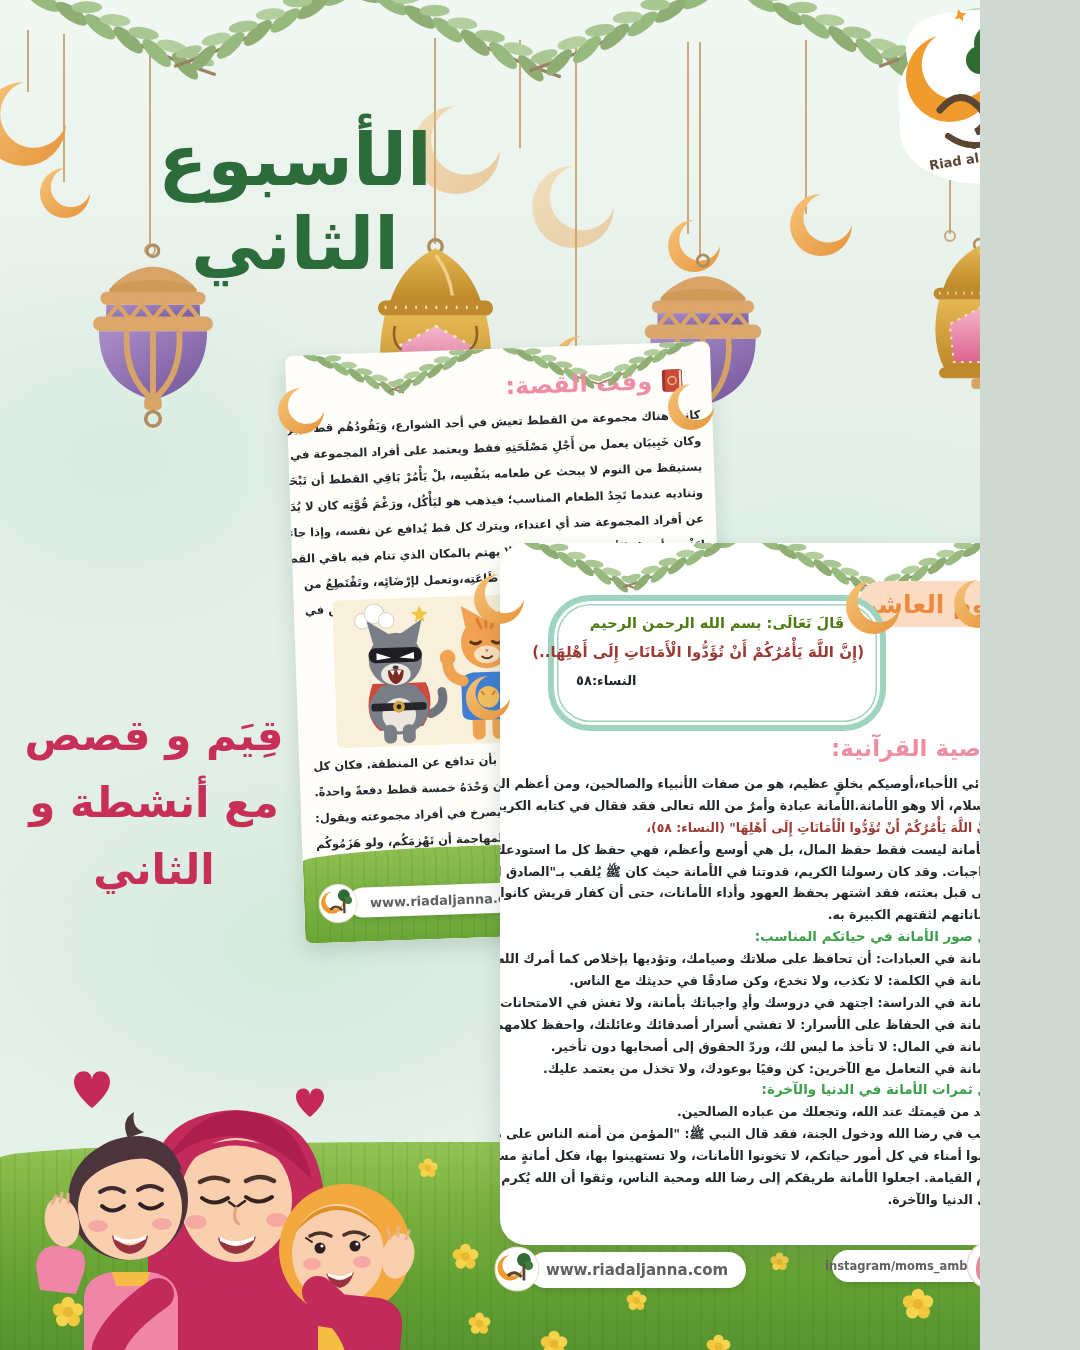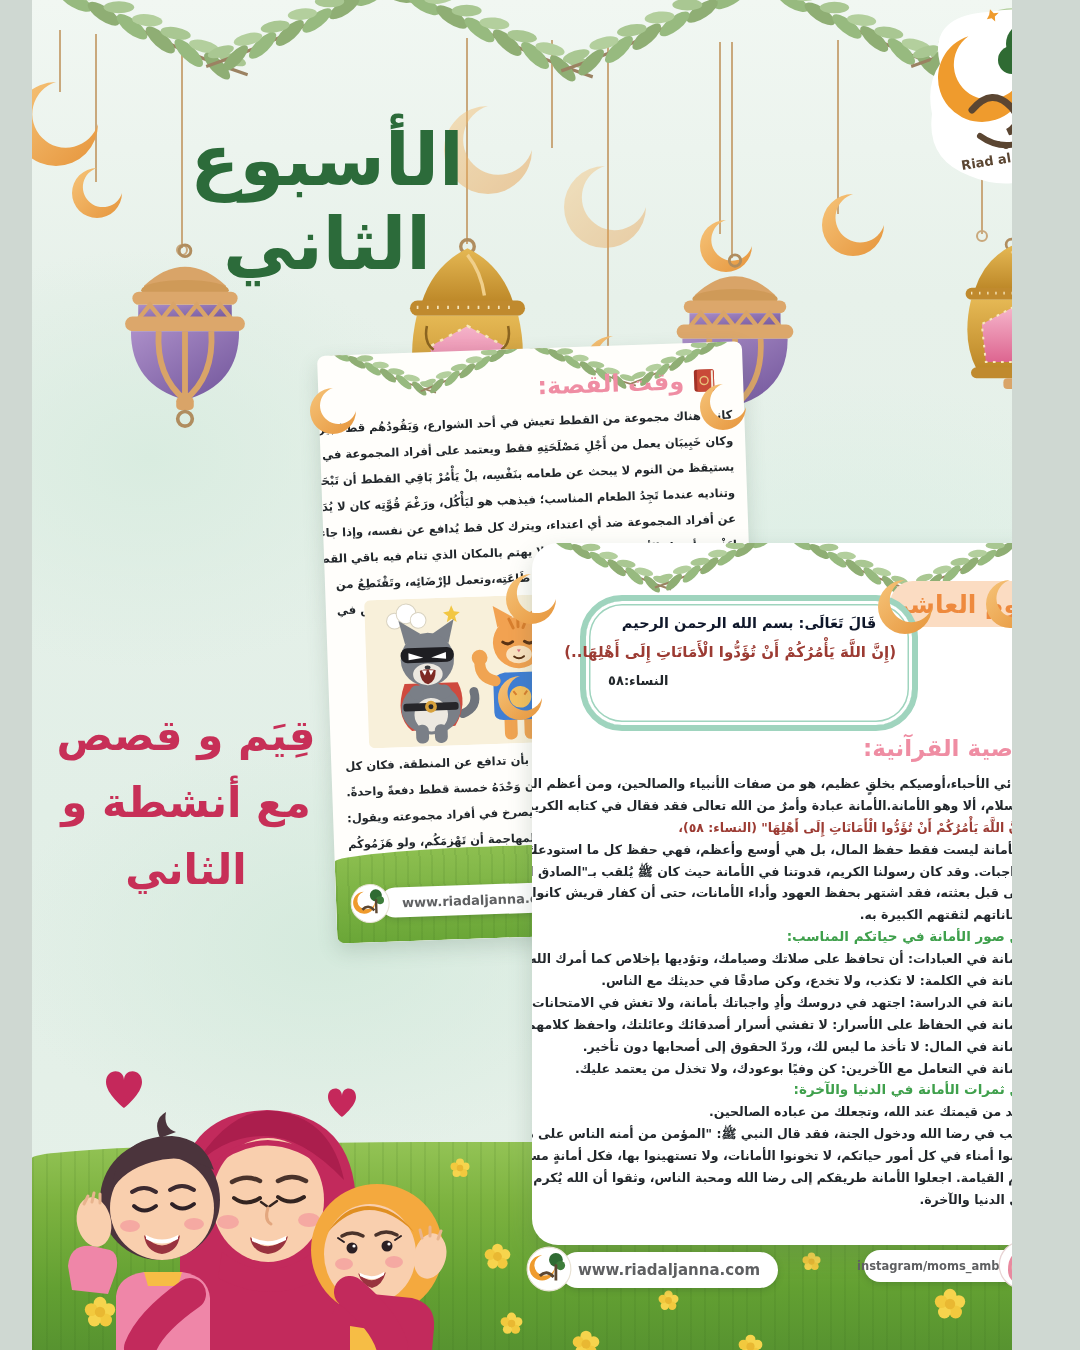--- a/index.html
+++ b/index.html
@@ -5,21 +5,20 @@
   html,body{margin:0;padding:0;background:#cfd8d2;}
   *{box-sizing:border-box;}
   .poster{
     position:relative;width:980px;height:1350px;overflow:hidden;
     font-family:"DejaVu Sans",sans-serif;
     background:
       radial-gradient(420px 300px at 12% 34%, #d9ece0 0%, rgba(217,236,224,0) 70%),
       radial-gradient(500px 340px at 84% 46%, #dcefe5 0%, rgba(220,239,229,0) 70%),
       radial-gradient(460px 300px at 30% 70%, #d5eadd 0%, rgba(213,234,221,0) 70%),
       linear-gradient(180deg,#f1f7f2 0%, #e7f1ea 22%, #e2efe7 60%, #e6f1e9 100%);
-    margin-left: 32px;
   }
   .abs{position:absolute;}
 
   
   .garland{left:0;top:0;width:1080px;height:430px;z-index:2;pointer-events:none;}
 
   
   .title{
     left:48px;top:118px;width:494px;z-index:3;
     direction:rtl;text-align:center;
@@ -97,21 +96,21 @@
     background:var(--badge_bg,#fbdcc2);border-radius:24px;
     display:flex;align-items:center;justify-content:center;
     color:var(--badge_orange,#ee8a3e);font-size:25px;font-weight:bold;
   }
   .verse-box{
     position:absolute;left:48px;top:52px;width:338px;height:136px;
     border:6px solid #9fd4be;border-radius:42px;background:#fff;
     box-shadow:inset 0 0 0 3px #fff, inset 0 0 0 4.5px #9fd4be;
     padding:14px 16px 10px;direction:rtl;
   }
-  .verse-intro{text-align:center;font-size:14.5px;font-weight:bold;color:#0f172a;}
+  .verse-intro{text-align:center;font-size:14.5px;font-weight:bold;color:#4d7c0f;}
   .verse-text{text-align:right;font-size:15px;font-weight:bold;color:var(--verse_red,#9c3b33);margin-top:12px;white-space:nowrap;}
   .verse-ref{text-align:left;font-size:13px;font-weight:bold;color:#22272b;margin-top:12px;padding-left:6px;}
   .day-section-header{
     position:absolute;right:0;top:192px;
     color:var(--header_pink,#f08fa5);font-size:23px;font-weight:bold;
   }
   .day-body{position:absolute;right:14px;top:230px;width:484px;}
   .pline{
     white-space:nowrap;direction:rtl;text-align:right;
     font-size:12.5px;font-weight:bold;color:var(--body_text,#22272b);

